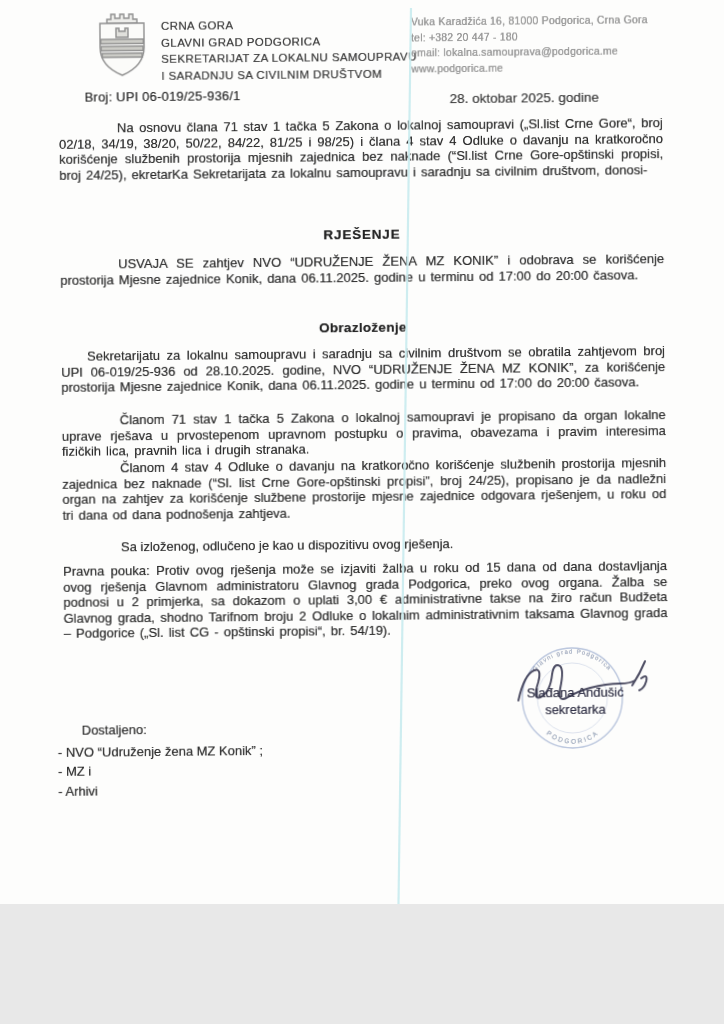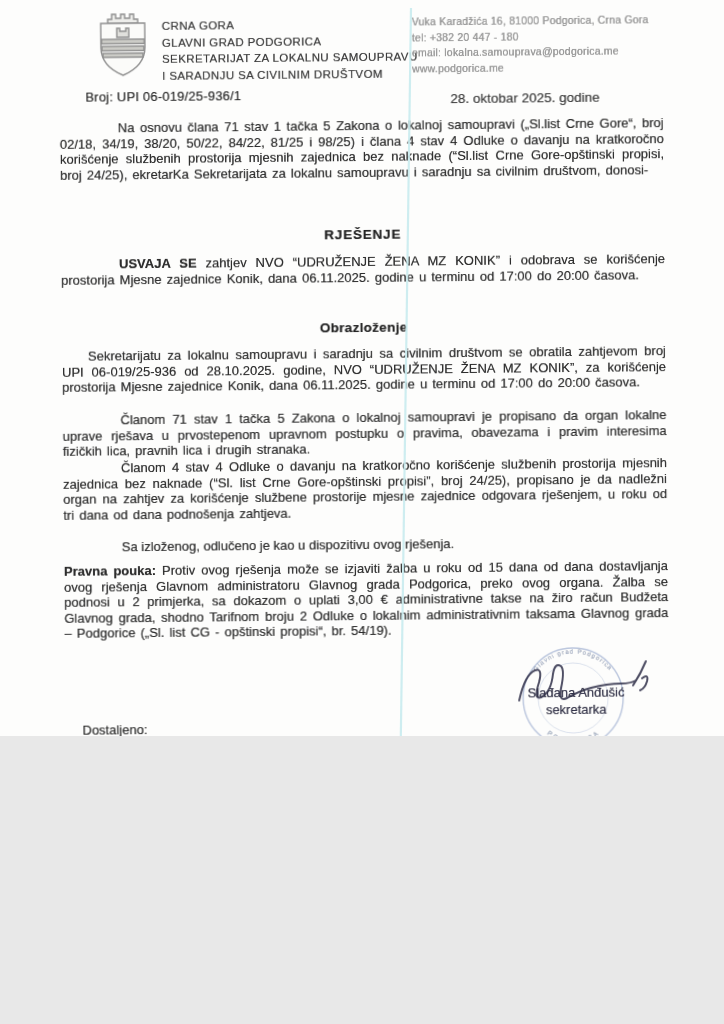--- a/index.html
+++ b/index.html
@@ -1,18 +1,18 @@
 <!DOCTYPE html>
 <html><head>
 <meta charset="utf-8">
 <title>Rješenje</title>
 <style>
   html,body{margin:0;padding:0;background:#e8e8e8;}
   .page{
-    position:relative;width:724px;height:736px;margin:0 auto;
+    position:relative;width:724px;height:904px;margin:0 auto;
     background:#fdfdfc;overflow:hidden;
     font-family:"Liberation Sans","DejaVu Sans",sans-serif;
     color:#333;
   }
   .content{
     position:absolute;inset:0;
     transform:rotate(-0.55deg);
     filter:blur(0.25px) contrast(1.04);
   }
   .fuzz{text-shadow:0 0 0.55px rgba(50,50,50,0.6);}
@@ -29,21 +29,21 @@
     font-size:10.5px;line-height:15.5px;color:#9b9b9b;letter-spacing:.2px;
   }
   .date{position:absolute;left:453px;top:92px;font-size:13.5px;color:#3f3f3f;}
   
   .para{
     position:absolute;left:62px;width:604px;
     font-size:13px;line-height:15.6px;text-align:justify;color:#2e2e2e;
     word-spacing:1.5px;
   }
   .indent{text-indent:58px;}
-  .bold{font-weight:bold;}
+  .bold{font-weight:normal;}
   .center-bold{
     position:absolute;left:62px;width:604px;text-align:center;
     font-size:13.5px;font-weight:bold;letter-spacing:.8px;color:#262626;
   }
   .plain{
     position:absolute;left:62px;width:604px;
     font-size:13px;color:#2e2e2e;
   }
   
   .stamp-svg{position:absolute;left:492px;top:636px;}

